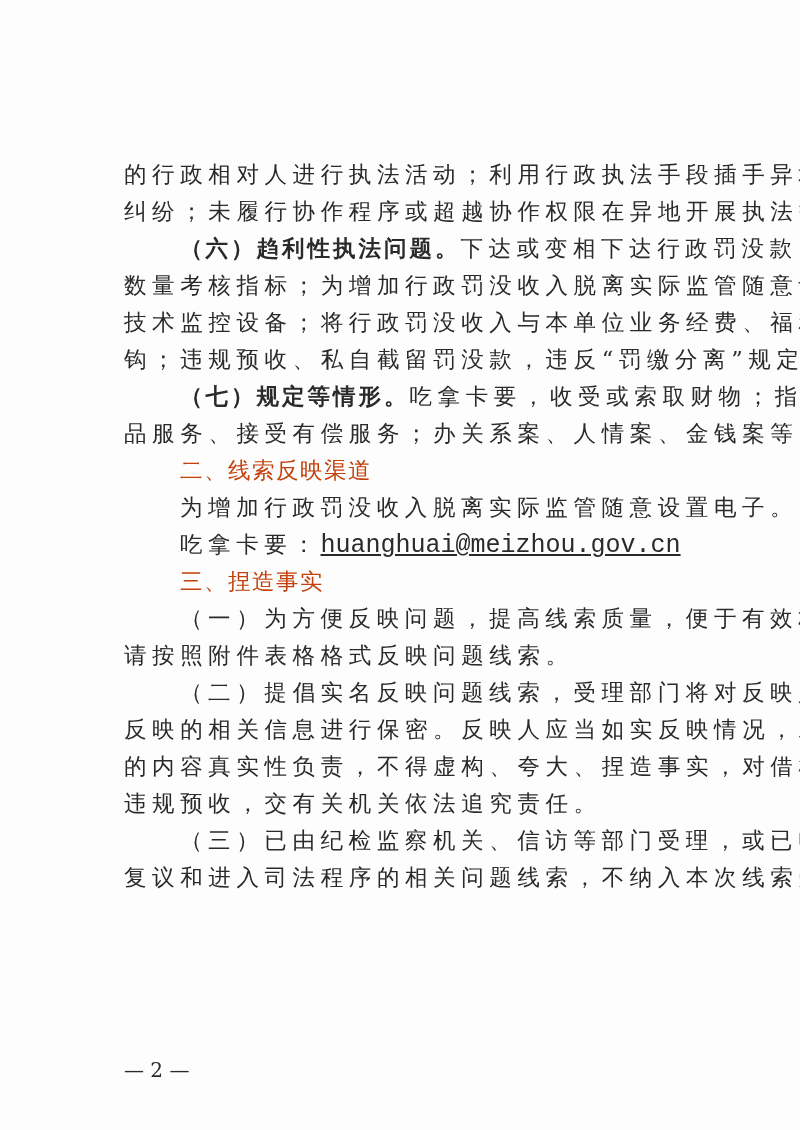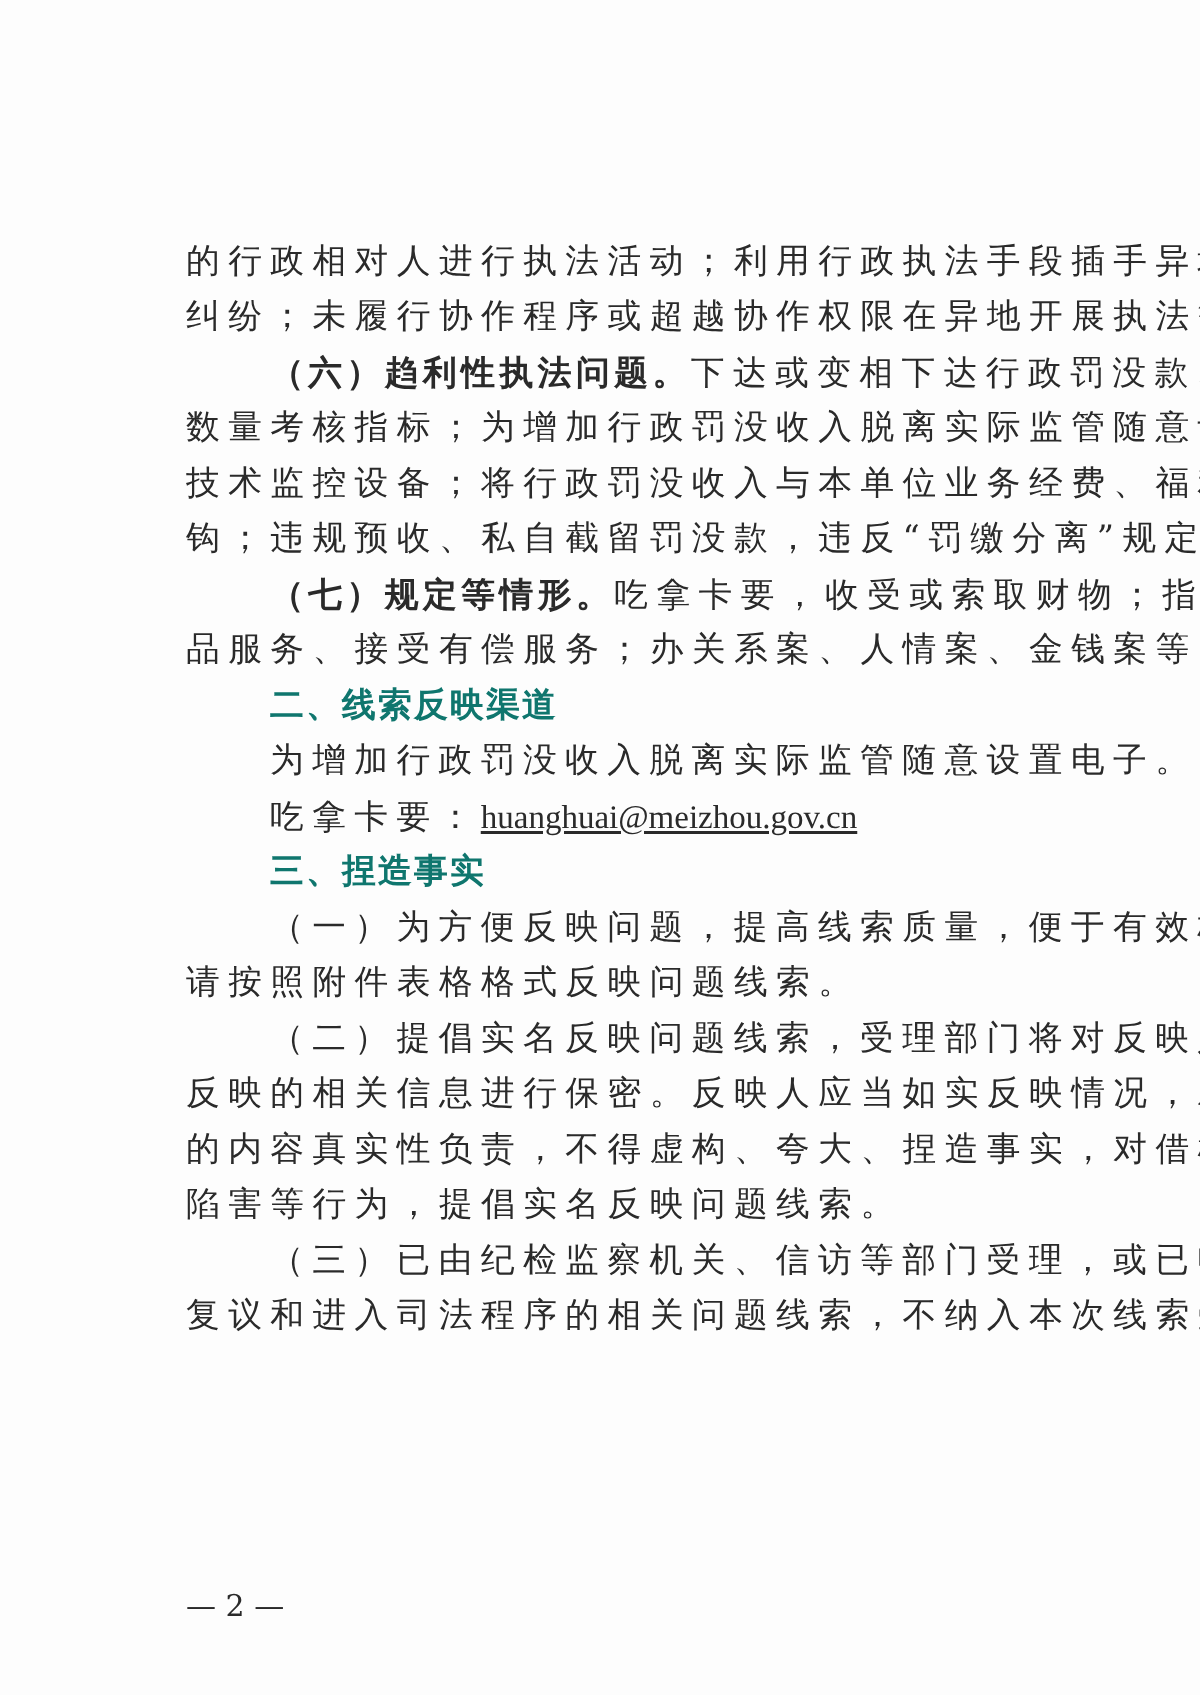--- a/index.html
+++ b/index.html
@@ -14,27 +14,27 @@
     color: #2a2a2a;
     font-size: 22.5px;
     letter-spacing: 5.6px;
   }
   .line {
     height: 37px; line-height: 37px; white-space: nowrap; overflow: visible;
   }
   .indent { padding-left: 56px; }
   .h {
     font-family: "DejaVu Sans", "Liberation Sans", sans-serif;
-    font-weight: bold; color: #0f766e;
+    font-weight: normal; color: #c2410c;
     letter-spacing: 1.5px;
   }
   .lead { font-family: Liberation Sans, sans-serif; font-weight: bold; letter-spacing: 3px; }
   .email {
-    font-family: Liberation Serif, serif;
-    letter-spacing: 0px; font-size: 22px;
+    font-family: Liberation Mono, monospace;
+    letter-spacing: 0px; font-size: 25px;
     text-decoration: underline; color: #2a2a2a; text-align: right;
   }
   .footer {
     position: absolute; left: 124px; top: 1058px;
     font-family: "DejaVu Serif", "Liberation Serif", serif;
     font-size: 20px; color: #2a2a2a; letter-spacing: 0;
   }
 </style>
 </head>
 <body>
@@ -56,19 +56,19 @@
     <div class="line indent h">二、线索反映渠道</div>
     <div class="line indent">为增加行政罚没收入脱离实际监管随意设置电子。</div>
     <div class="line indent"><span>吃拿卡要：</span><span class="email">huanghuai@meizhou.gov.cn</span></div>
 
     <div class="line indent h">三、捏造事实</div>
     <div class="line indent">（一）为方便反映问题，提高线索质量，便于有效核实查办，</div>
     <div class="line">请按照附件表格格式反映问题线索。</div>
     <div class="line indent">（二）提倡实名反映问题线索，受理部门将对反映人意愿对</div>
     <div class="line">反映的相关信息进行保密。反映人应当如实反映情况，对所反映</div>
     <div class="line">的内容真实性负责，不得虚构、夸大、捏造事实，对借机诬告、</div>
-    <div class="line">陷害等行为，提倡实名反映问题线索。</div>
+    <div class="line">违规预收，交有关机关依法追究责任。</div>
     <div class="line indent">（三）已由纪检监察机关、信访等部门受理，或已申请行政</div>
     <div class="line">复议和进入司法程序的相关问题线索，不纳入本次线索受理征集</div>
   </div>
 
   <div class="footer">— 2 —</div>
 </div>
 
 </body></html>

